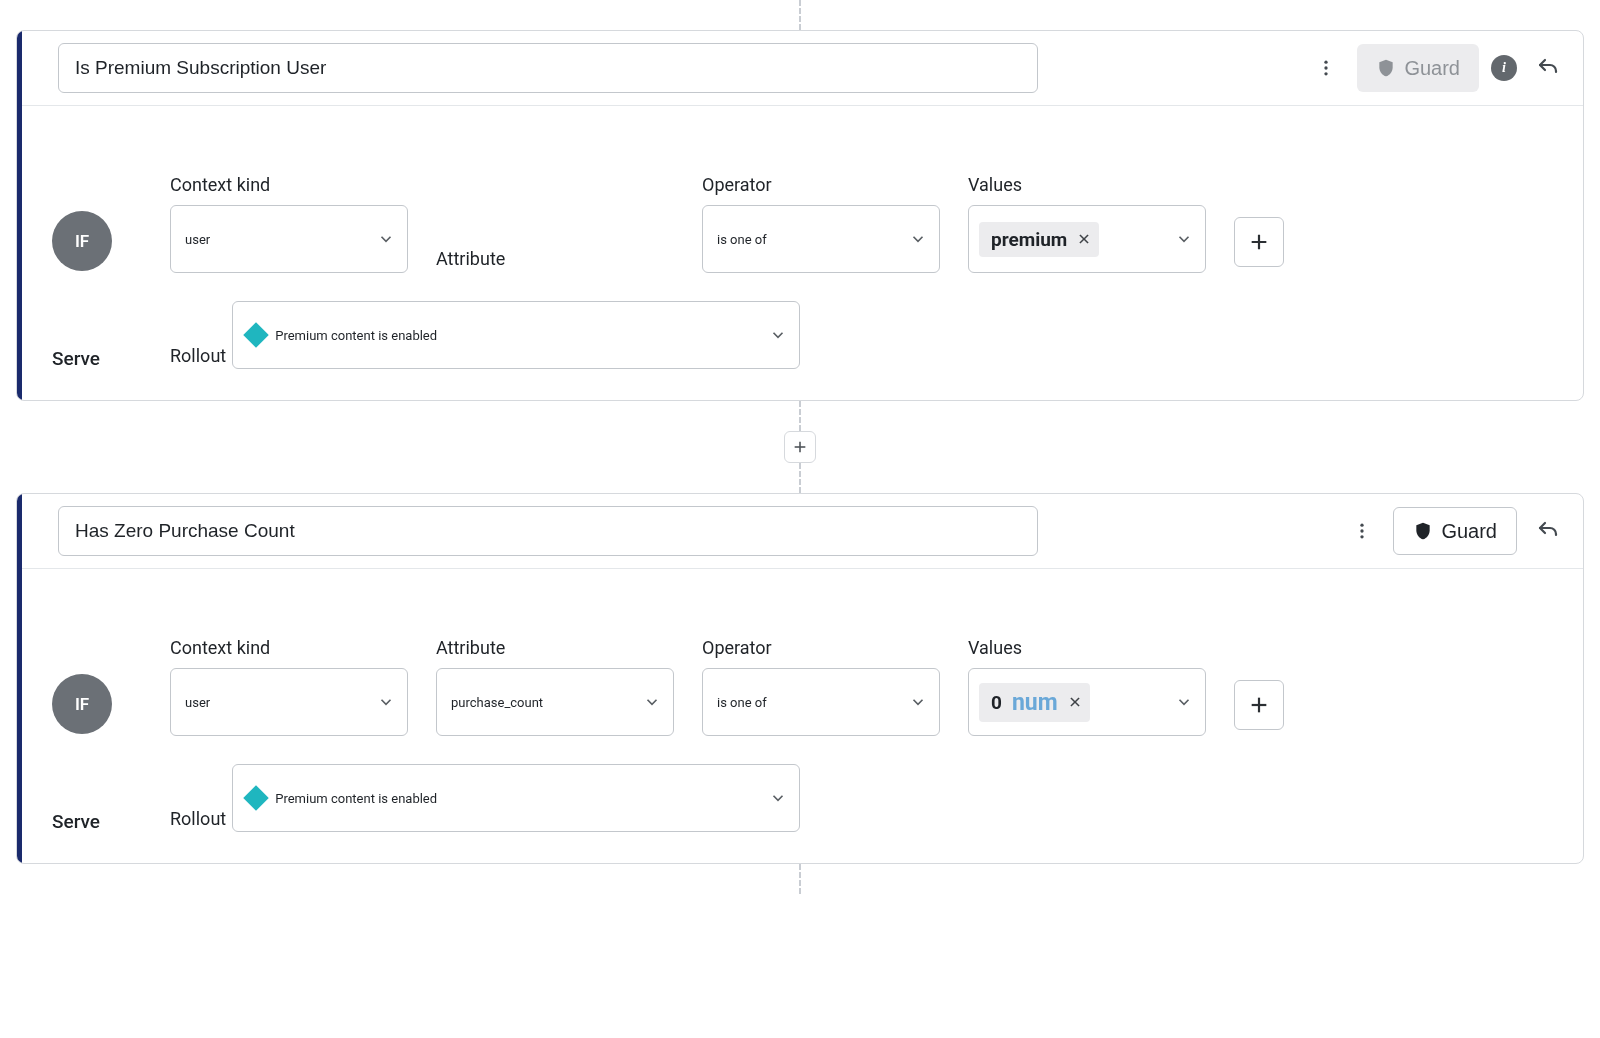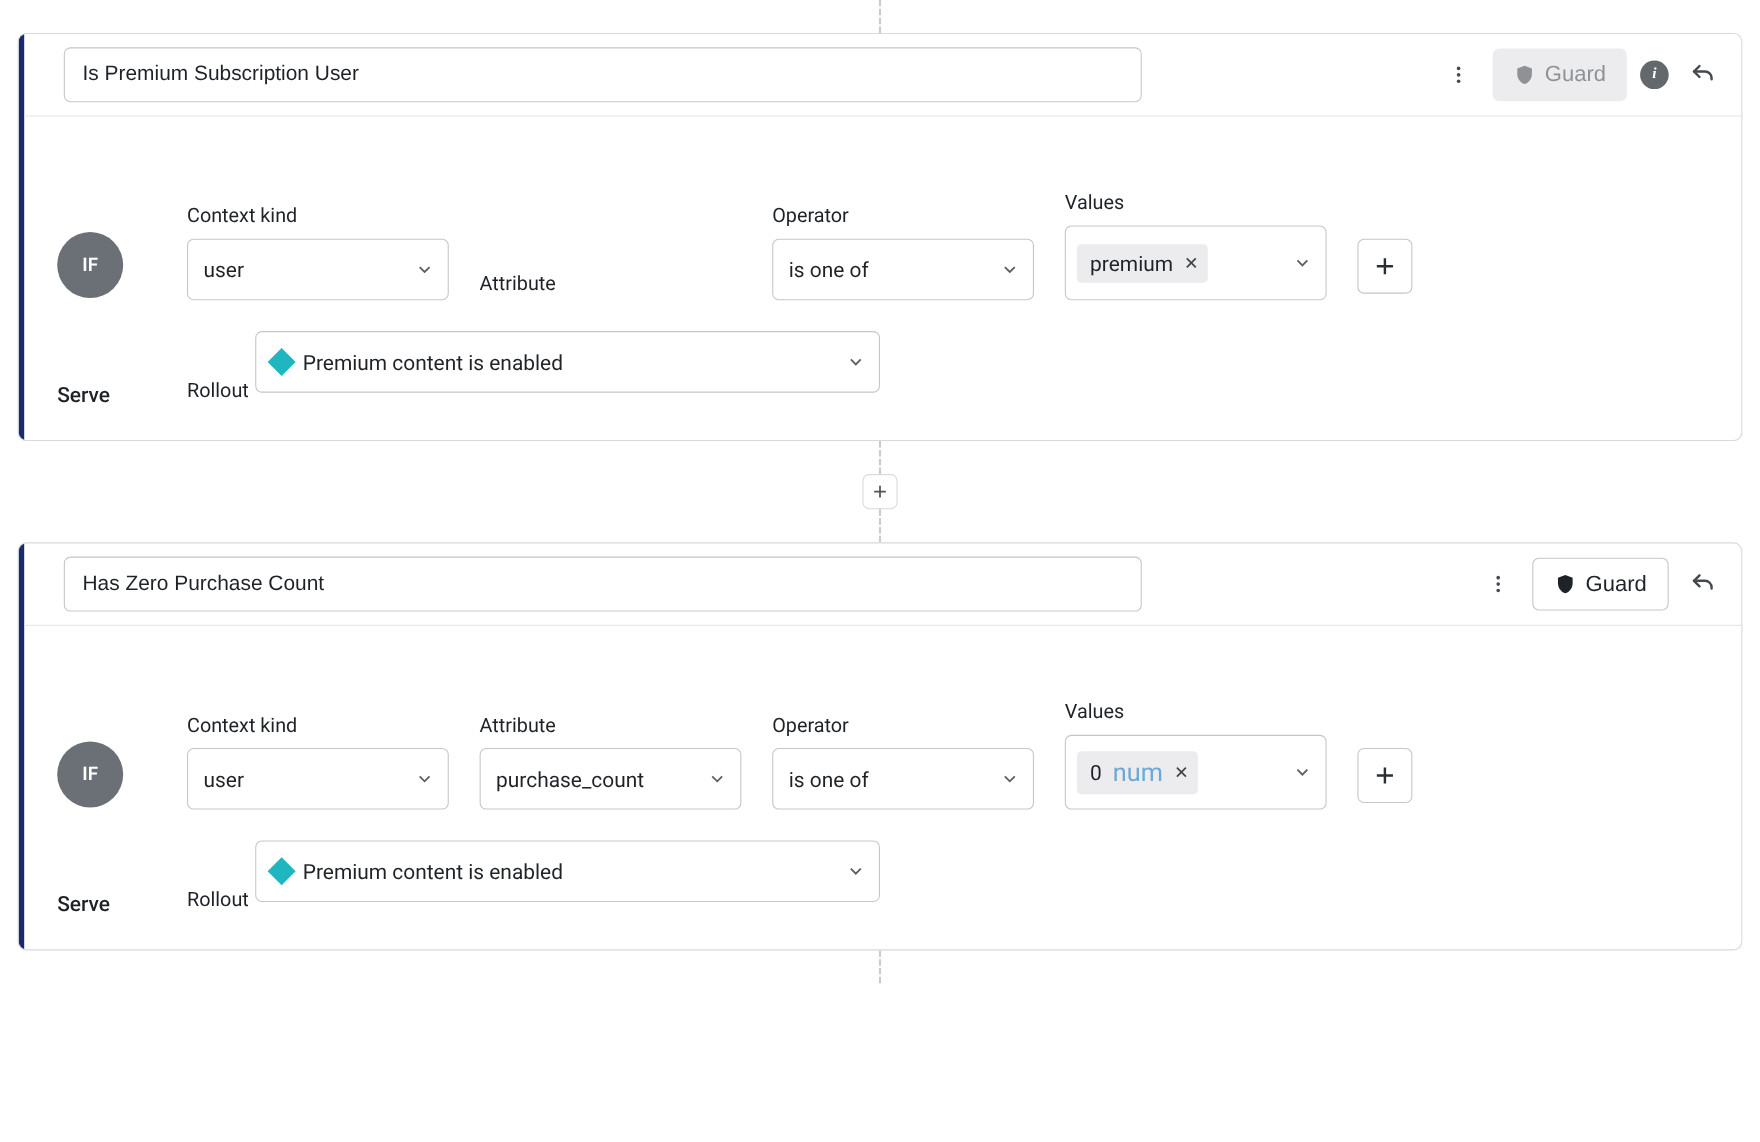--- a/index.html
+++ b/index.html
@@ -124,28 +124,28 @@
     border-radius: 50%;
     background: #6b7076;
     color: #fff;
     display:flex; align-items:center; justify-content:center;
     font-size: 17px; font-weight:600;
   }
 
   .field-col { display:flex; flex-direction:column; gap:6px; }
   .field-label { font-size:18px; color:#1f2328; margin-bottom:4px;margin-top:44px; }
   .select {
-    height: 56px;
+    height: 68px;
     border: 1px solid #c3c7cc;
     border-radius: 6px;
     background: #fff;
     padding: 0 64px 0 14px;
     position: relative;
     display:flex; align-items:center;
-    font-size: 19px;
+    font-size: 13px;
     color:#1f2328;
     cursor: pointer;
     overflow: hidden;
     white-space: nowrap;
   }
   .select .sel-text { overflow:hidden; text-overflow:ellipsis; white-space:nowrap; flex:1; }
   .select .chevron {
     position:absolute; right:12px; top:50%; transform:translateY(-50%);
     color:#5a5f64;
   }
@@ -161,20 +161,21 @@
     cursor: text;
   }
   .values-select .chevron { position:absolute; right:12px; top:50%; transform:translateY(-50%); color:#5a5f64; }
   .chip {
     background: #ececee;
     border-radius: 4px;
     padding: 6px 8px 6px 12px;
     display:flex; align-items:center; gap:10px;
     font-size: 19px;
     color:#1f2328;
+    font-weight:bold;
   }
   .chip .chip-type { color:#6aa8d8; font-size:23px; }
   .chip .chip-x { color:#3f4347; cursor:pointer; display:flex; }
 
   .add-clause-btn {
     width:50px; height:50px;
     border:1px solid #c3c7cc;
     border-radius:6px;
     background:#fff;
     display:flex; align-items:center; justify-content:center;

